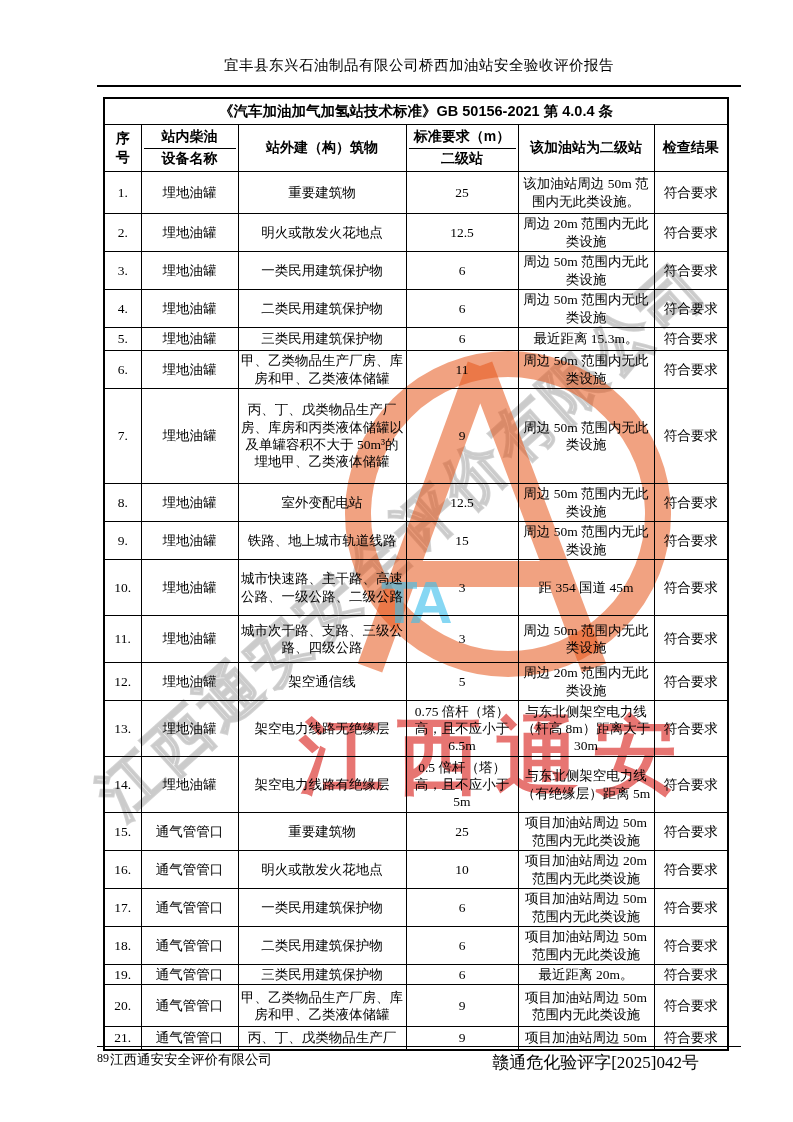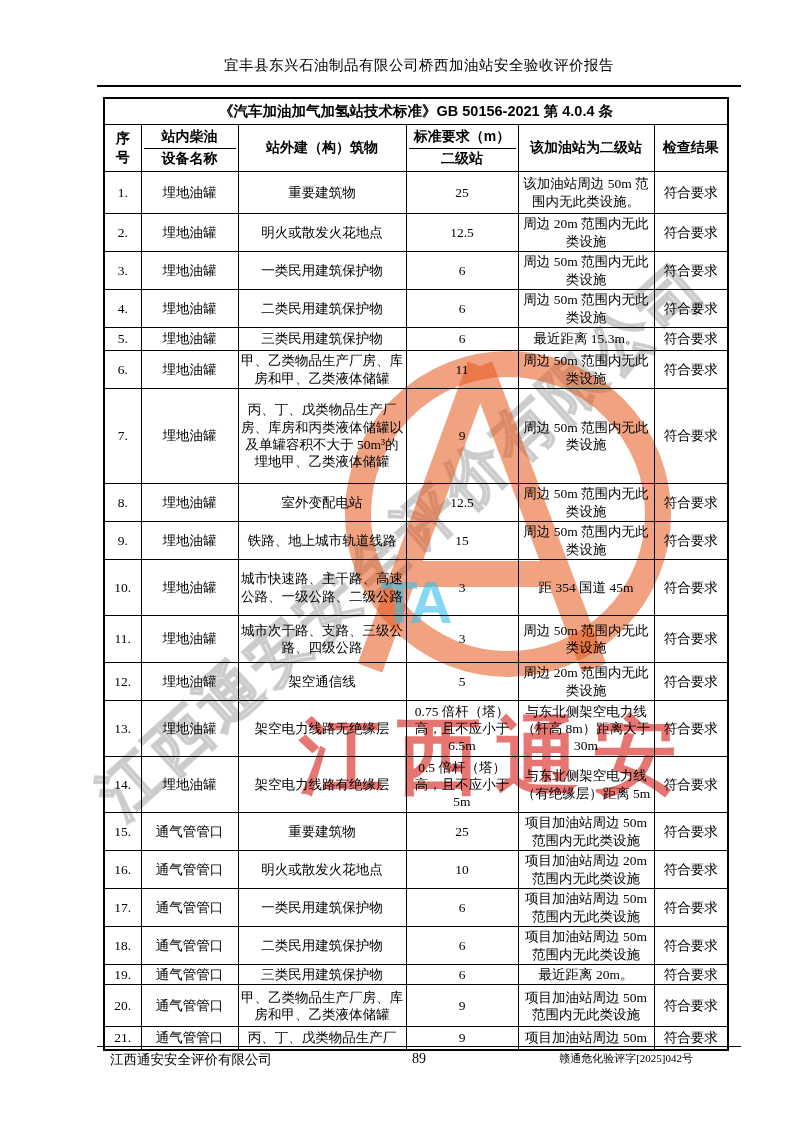--- a/index.html
+++ b/index.html
@@ -33,22 +33,22 @@
   }
 
   
   .doc-title{
     position:absolute;left:97px;top:56px;width:644px;text-align:center;
     font-size:14.5px;letter-spacing:0.5px;
   }
   .title-rule{position:absolute;left:97px;top:85px;width:644px;border-top:2.2px solid #000;}
   .footer-rule{position:absolute;left:97px;top:1046px;width:644px;border-top:1.6px solid #000;}
   .footer-left{position:absolute;left:110px;top:1051px;font-size:13.5px;}
-  .footer-center{position:absolute;left:97px;top:1051px;width:644px;text-align:center;font-size:14px;}
-  .footer-right{position:absolute;right:100px;top:1051px;font-size:11px;}
+  .footer-center{position:absolute;left:97px;top:1051px;width:644px;text-align:left;font-size:12px;}
+  .footer-right{position:absolute;right:94px;top:1051px;font-size:17px;}
 
   
   table.main{
     position:absolute;left:103px;top:97px;width:624px;
     border-collapse:collapse;table-layout:fixed;
     border:2.5px solid #000;background:transparent;
   }
   table.main td{
     border:1.6px solid #000;text-align:center;vertical-align:middle;
     font-size:13.5px;line-height:1.28;padding:1px 2px;

